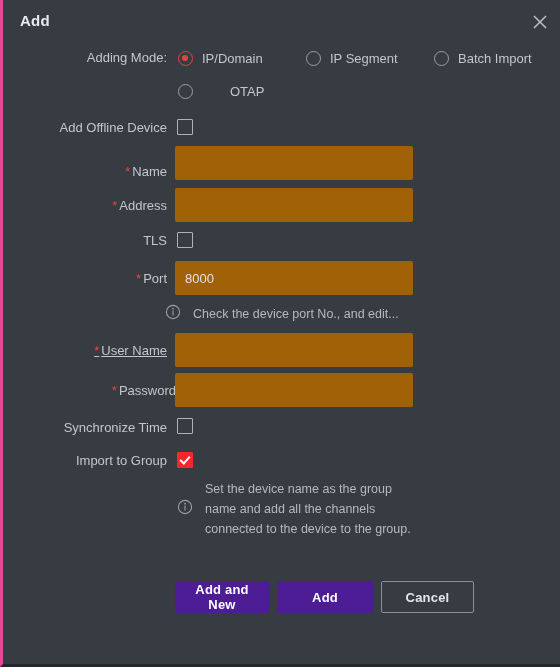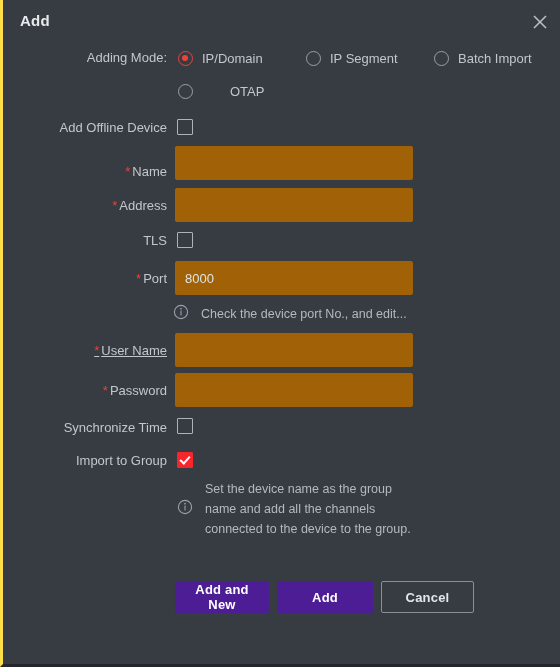--- a/index.html
+++ b/index.html
@@ -15,21 +15,21 @@
   }
 
   #dialog {
     position: absolute;
     left: 0;
     top: 0;
     width: 560px;
     height: 667px;
     background: #373b42;
     box-sizing: border-box;
-    border-left: 3px solid #fde047;
+    border-left: 3px solid #ec4899;
     border-bottom: 3px solid #23262b;
   }
 
   
   #titlebar {
     position: absolute;
     left: 0; top: 0;
     width: 557px;
     height: 44px;
   }
@@ -248,37 +248,37 @@
   <div class="lbl" style="left:4px; top:233px;">
     <span>TLS</span>
   </div>
   <div class="cb" style="left:174px; top:232px;"></div>
 
   <div class="lbl" style="left:4px; top:271px;">
     <span class="req">*</span><span>Port</span>
   </div>
   <input class="field" style="top: 261px;" type="text" value="8000">
 
-  <div class="hint" style="left:170px; top:304px;">
+  <div class="hint" style="left:162px; top:304px;">
     <span class="info-icon">
       <svg width="16" height="16" viewBox="0 0 16 16">
         <circle cx="8" cy="8" r="6.6" fill="none" stroke="#9aa0a7" stroke-width="1.1"></circle>
         <circle cx="8" cy="4.7" r="0.85" fill="#9aa0a7"></circle>
         <rect x="7.45" y="6.5" width="1.1" height="5" fill="#9aa0a7"></rect>
       </svg>
     </span>
     <span class="hint-text">Check the device port No., and edit...</span>
   </div>
 
   <div class="lbl" style="left:4px; top:343px;text-decoration:underline;">
     <span class="req">*</span><span>User Name</span>
   </div>
   <input class="field" style="top: 333px;" type="text" value="">
 
-  <div class="lbl" style="left:4px; top:383px;">
+  <div class="lbl" style="left:13px; top:383px;">
     <span class="req">*</span><span>Password</span>
   </div>
   <input class="field" style="top: 373px;" type="password" value="">
 
   <div class="lbl" style="left:4px; top:420px;">
     <span>Synchronize Time</span>
   </div>
   <div class="cb" style="left:174px; top:418px;"></div>
 
   <div class="lbl" style="left:4px; top:453px;">

